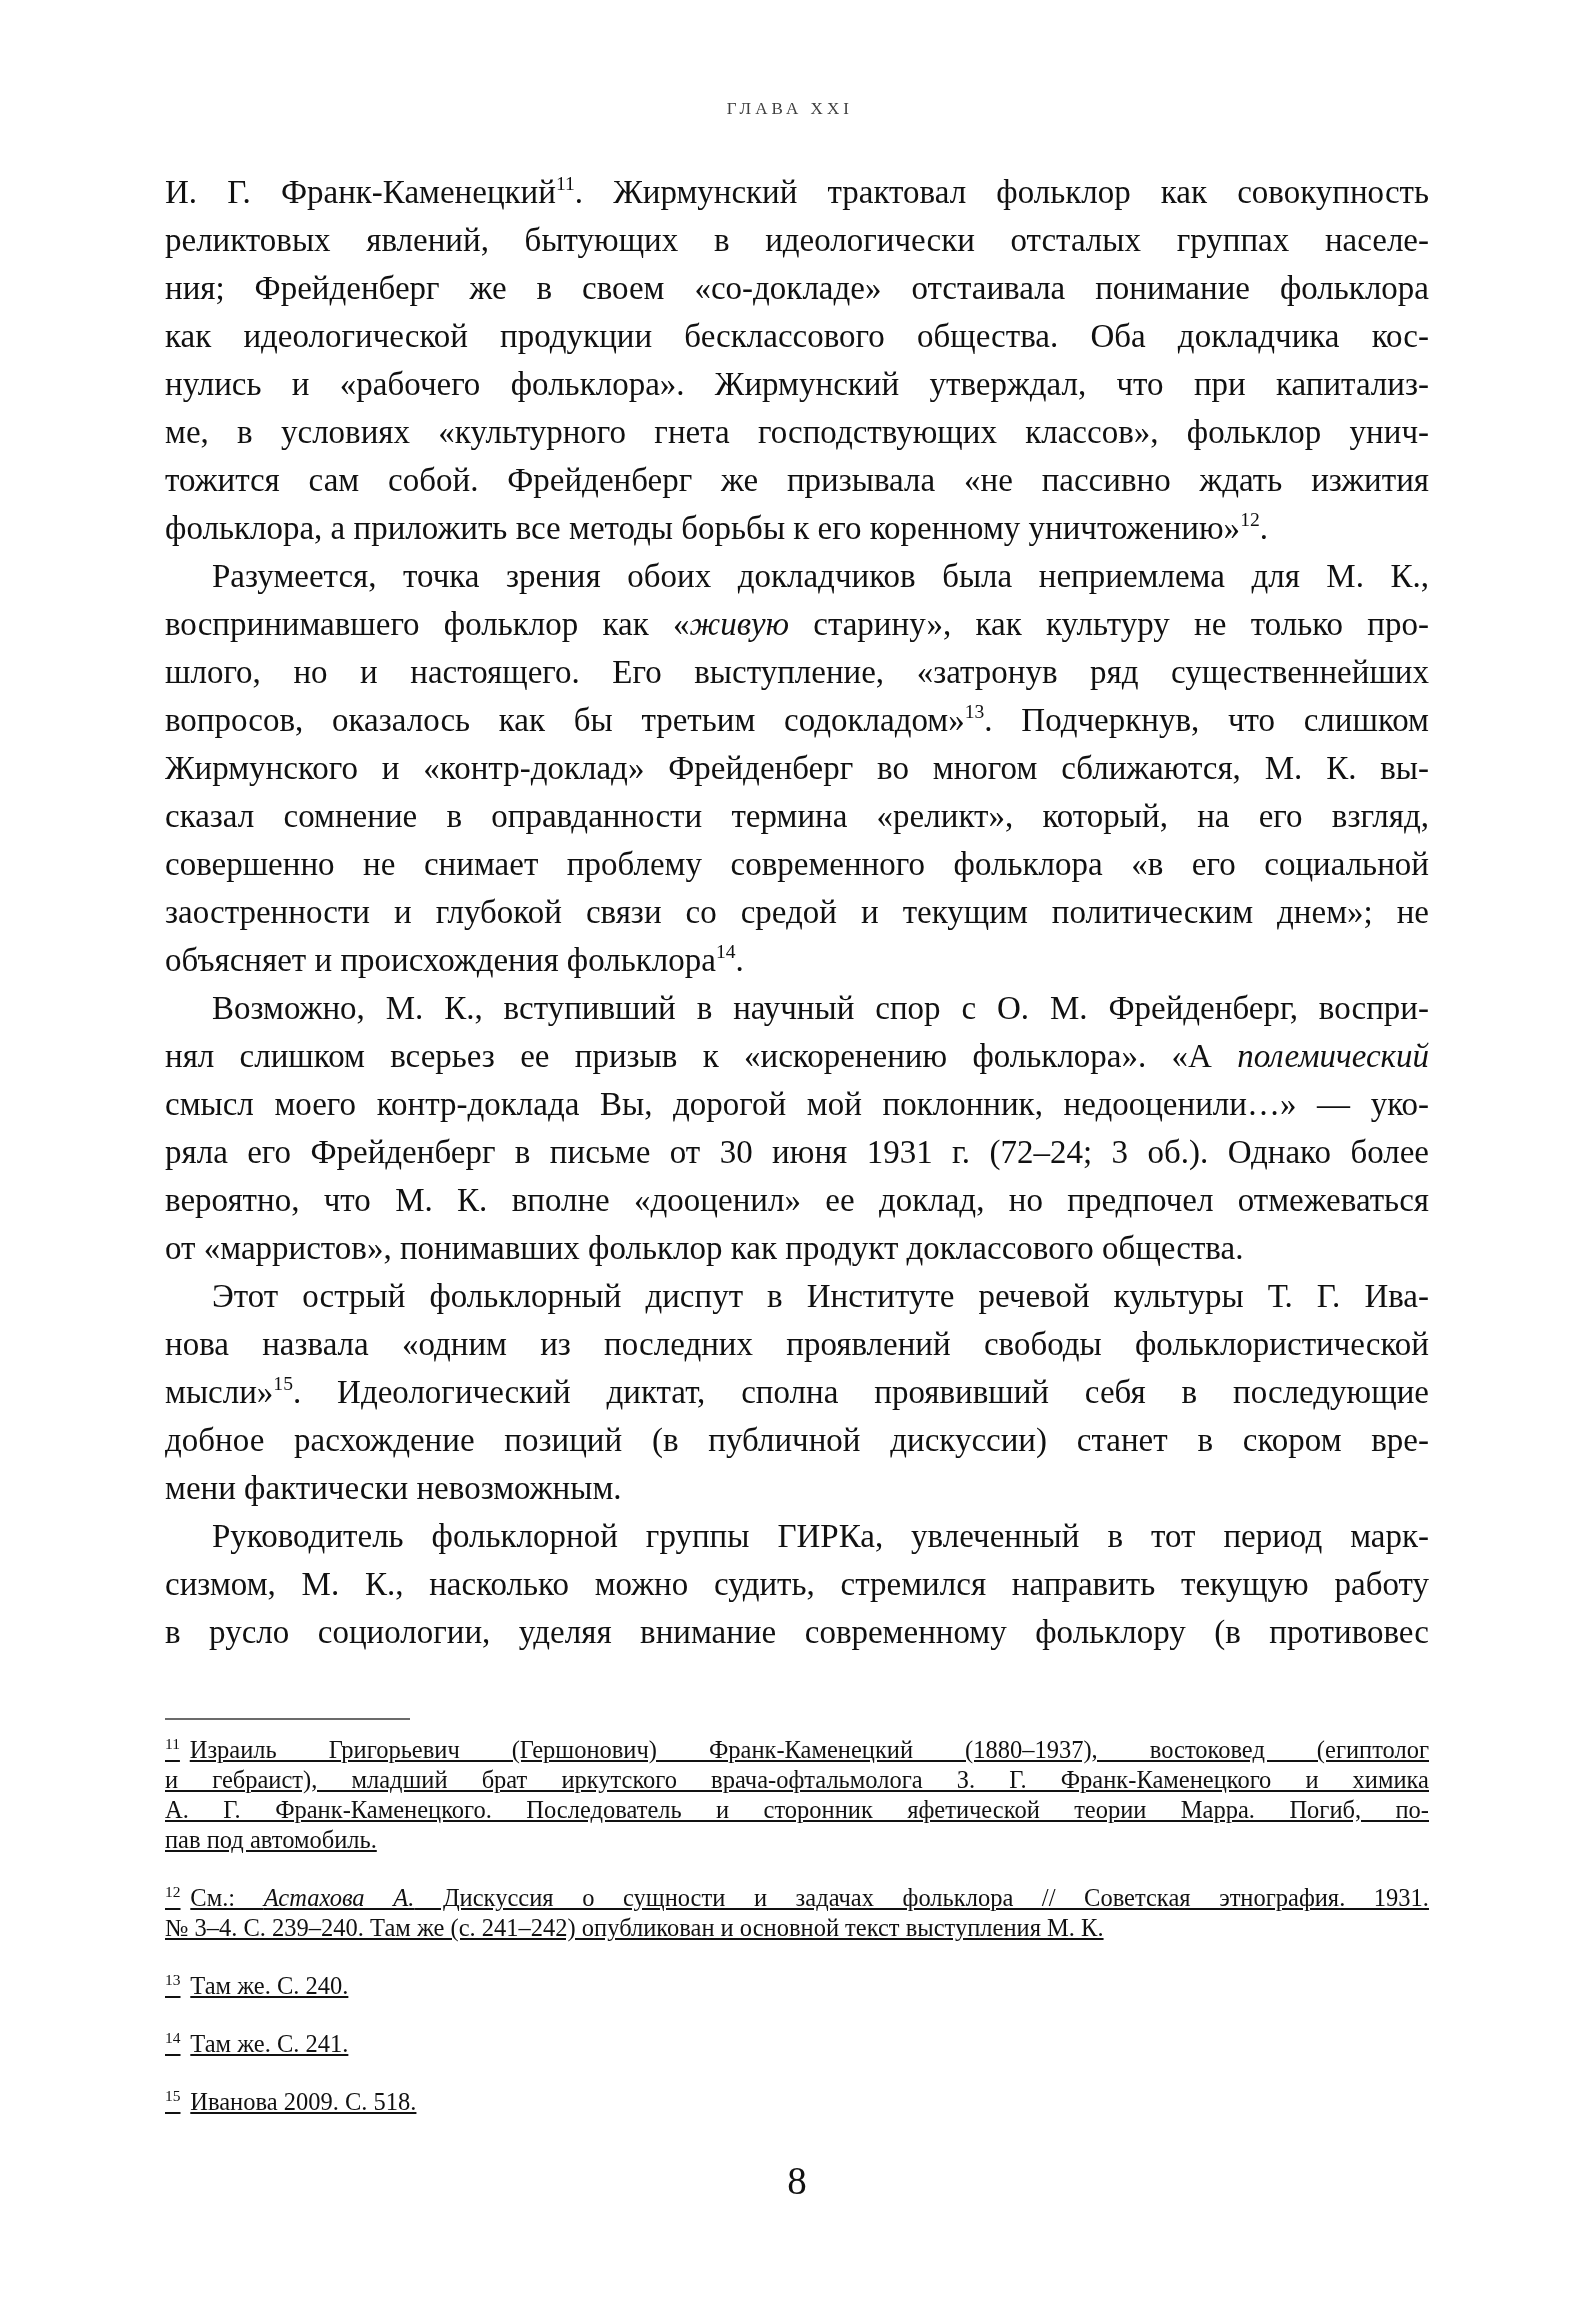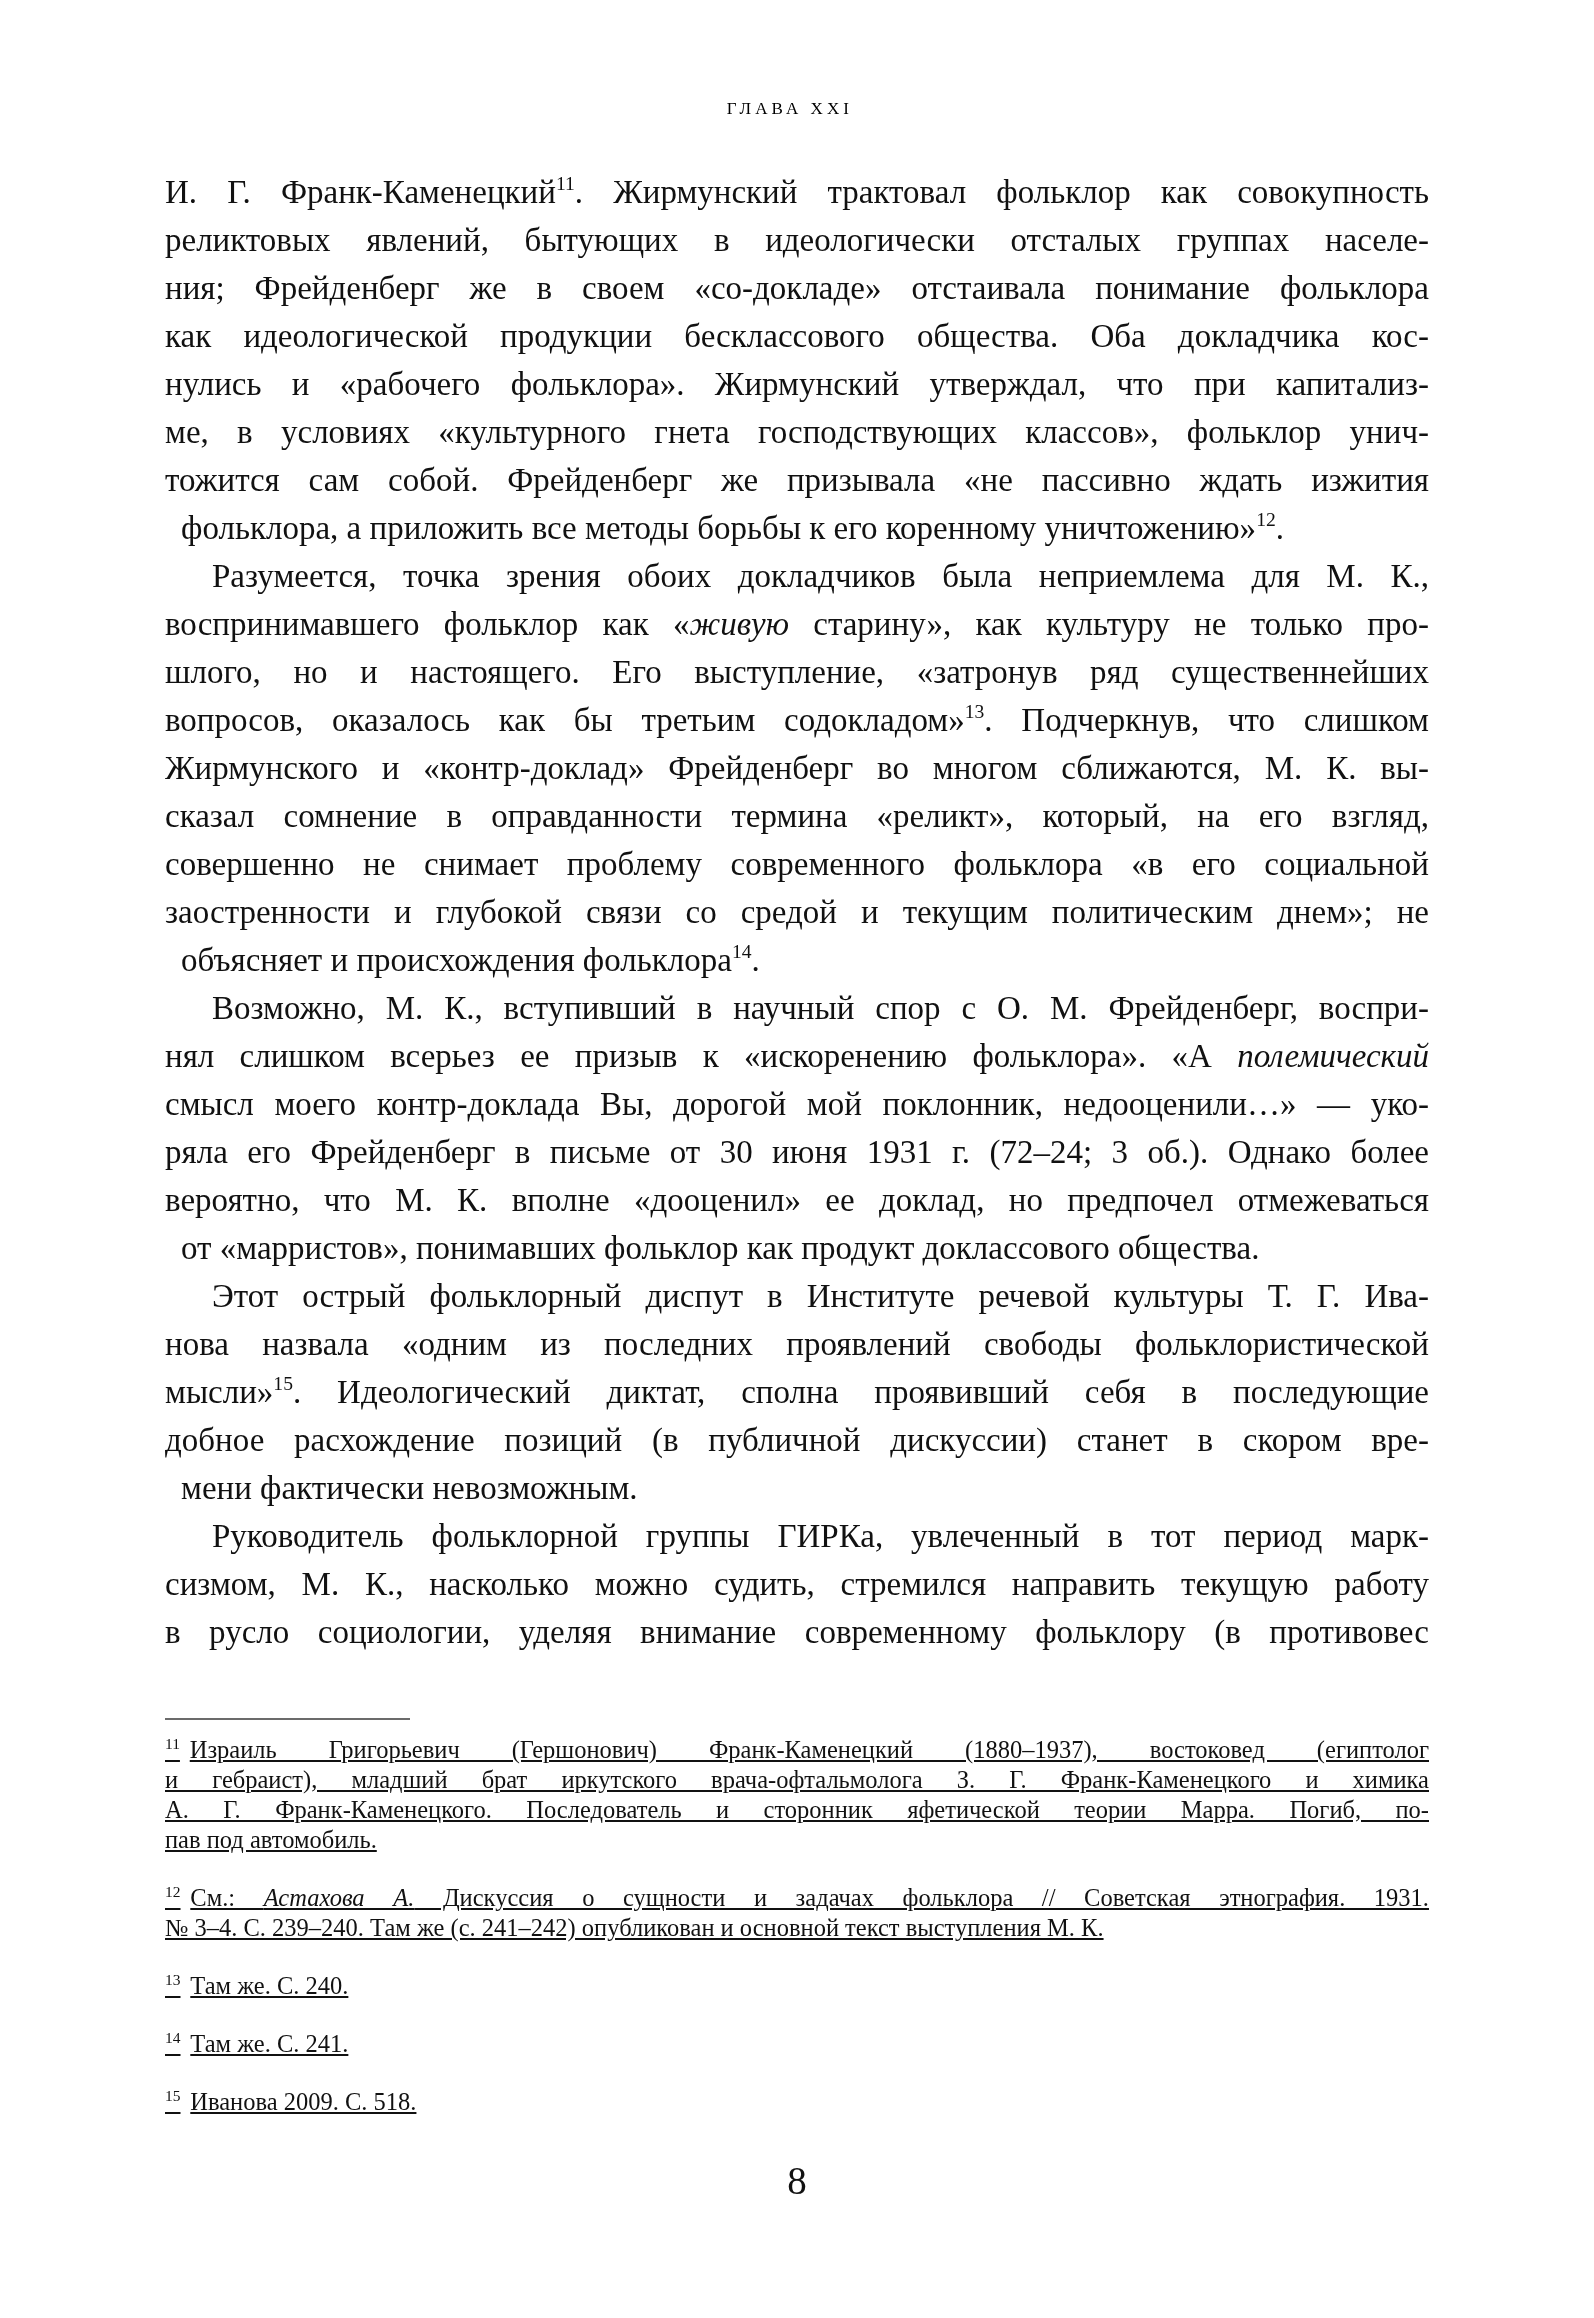--- a/index.html
+++ b/index.html
@@ -17,41 +17,40 @@
   }
   .running-head {
     position: absolute;
     top: 97px;
     left: 0;
     width: 1580px;
     text-align: center;
     font-size: 17px;
     letter-spacing: 4.1px;
     line-height: 24.5px;
-    color: #000000;
+    color: #404040;
   }
   .body-text {
     position: absolute;
     top: 168px;
     left: 165px;
     width: 1264px;
   }
   .line {
     display: block;
     font-size: 33px;
     line-height: 48px;
     height: 48px;
     white-space: nowrap;
     text-align: justify;
     text-align-last: justify;
     overflow: visible;
   }
   .line.last {
     text-align-last: left;
-    margin-left: 16px;
   }
   .line.indent {
     padding-left: 47px;
   }
   .seg-italic { font-style: italic; }
   .seg-sup {
     font-size: 19.6px;
     vertical-align: 13px;
     line-height: 0;
   }

